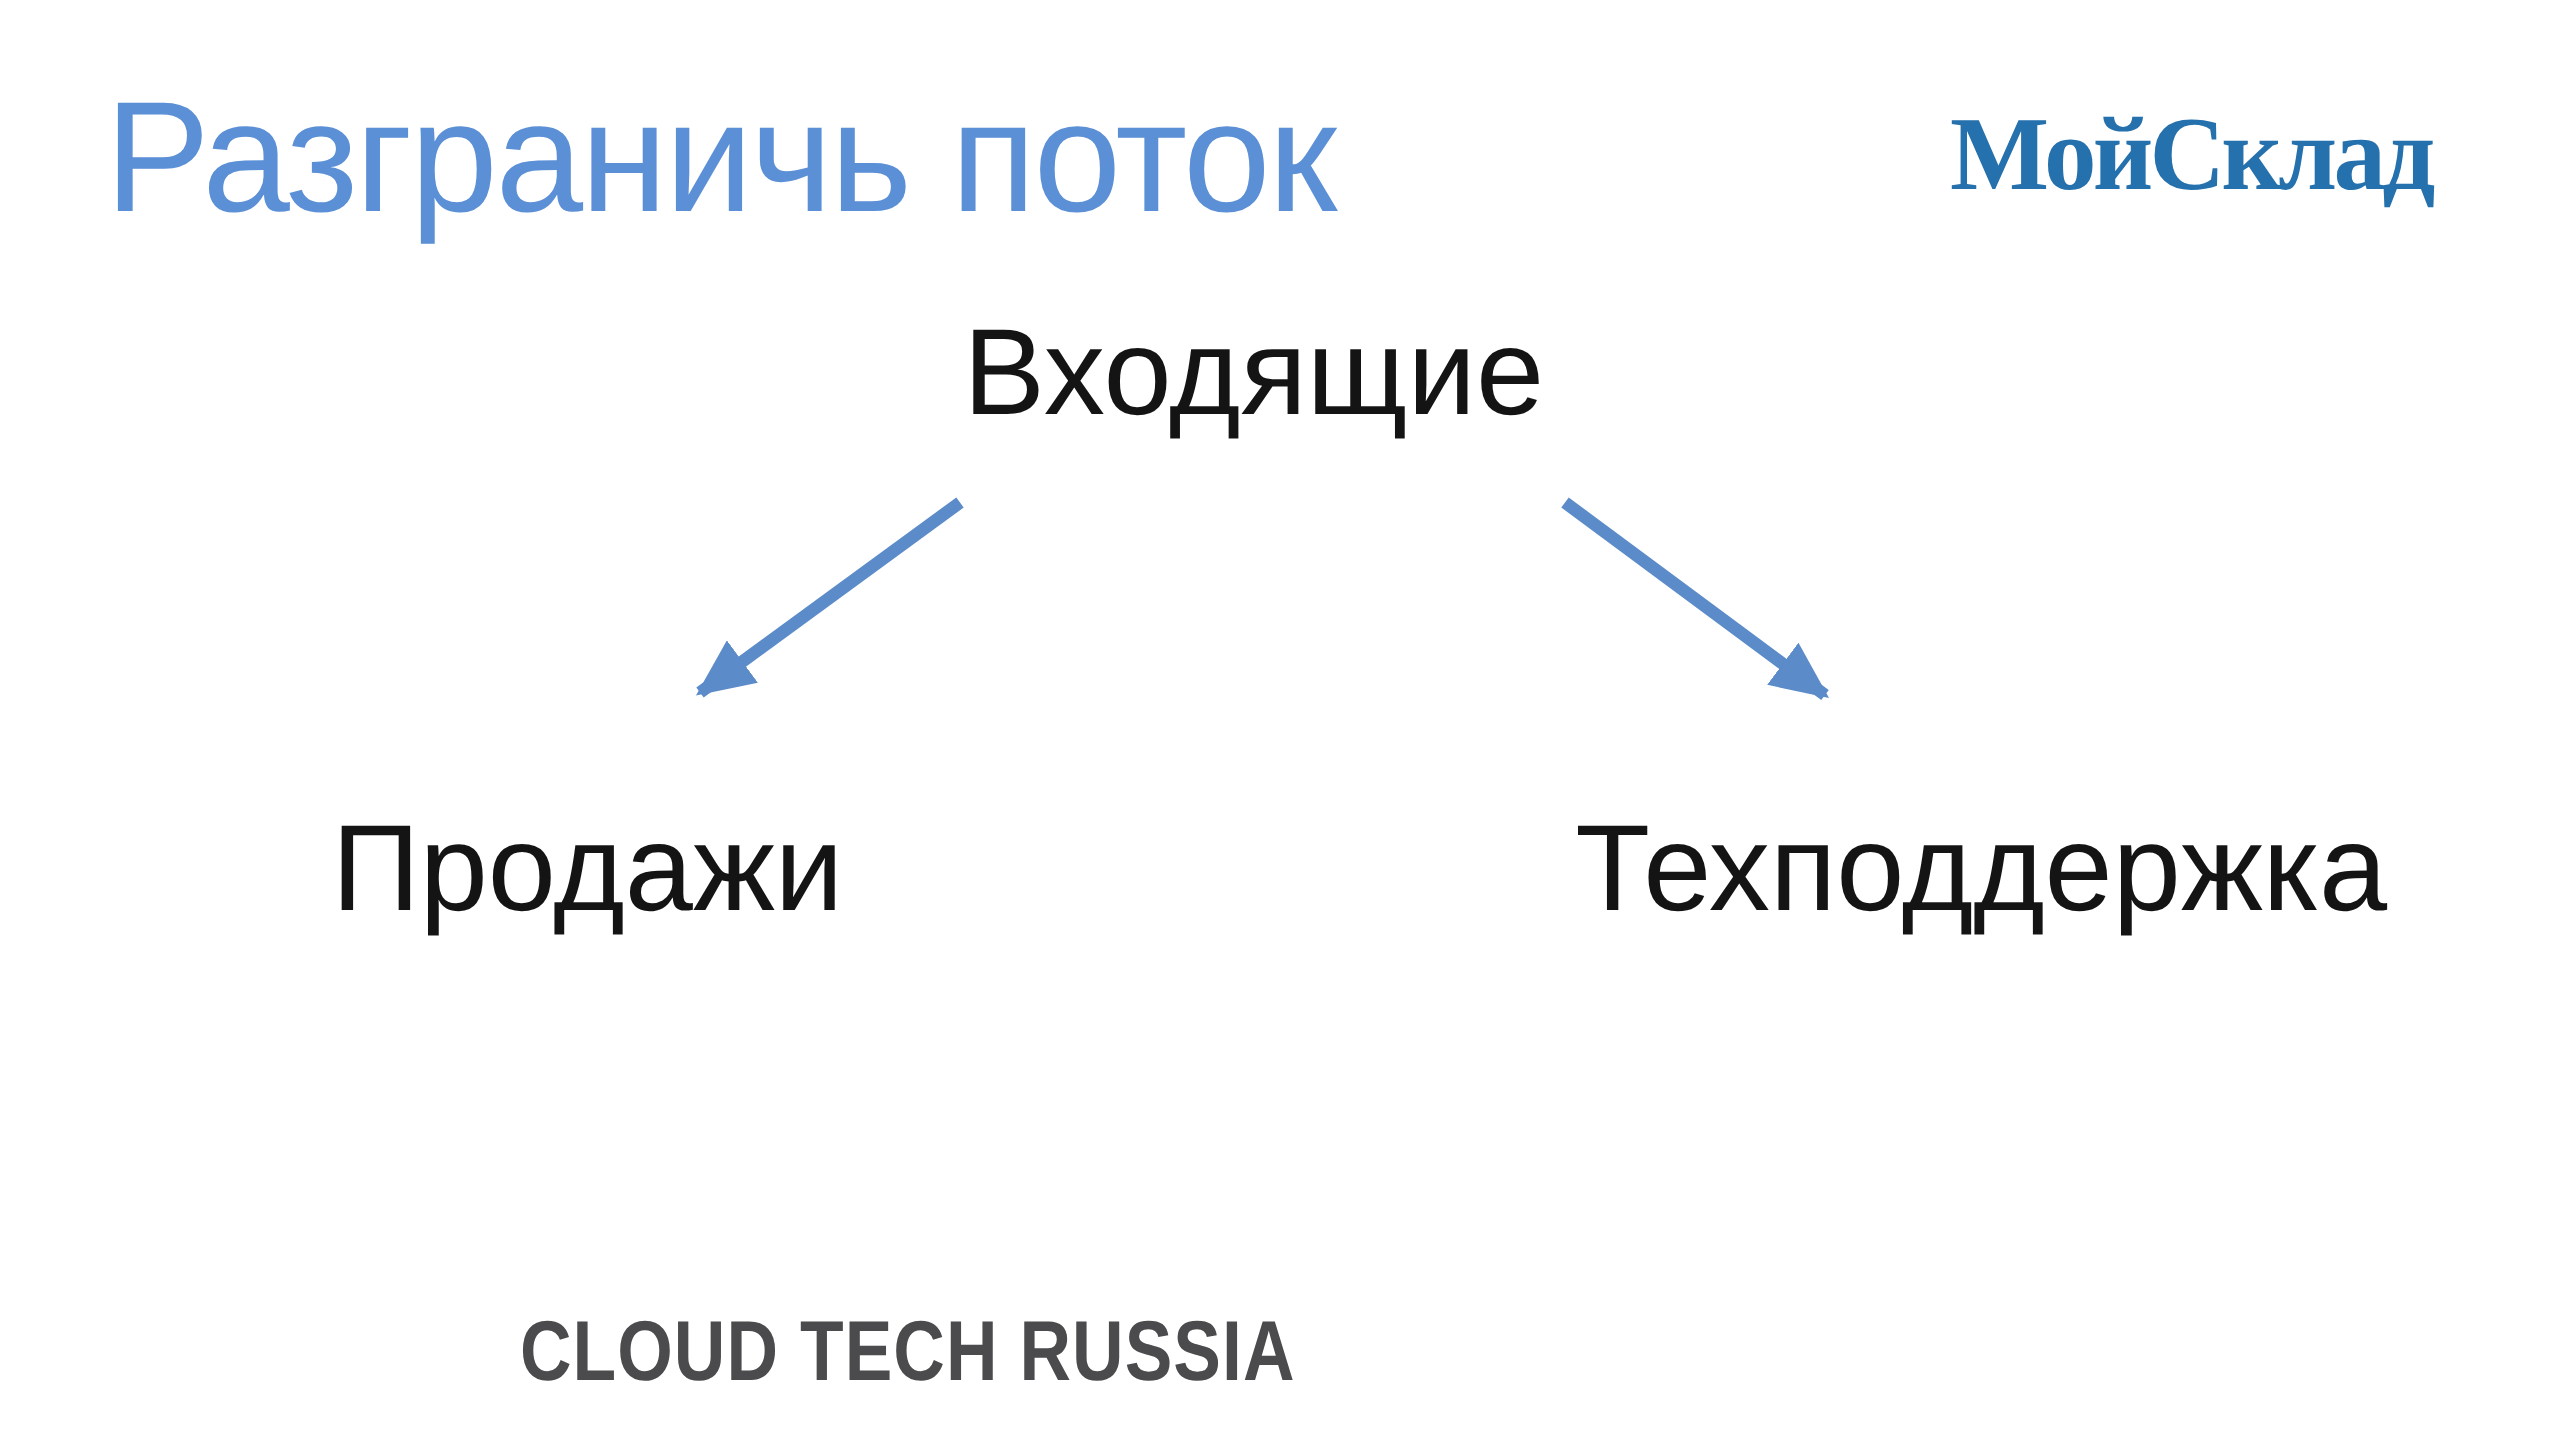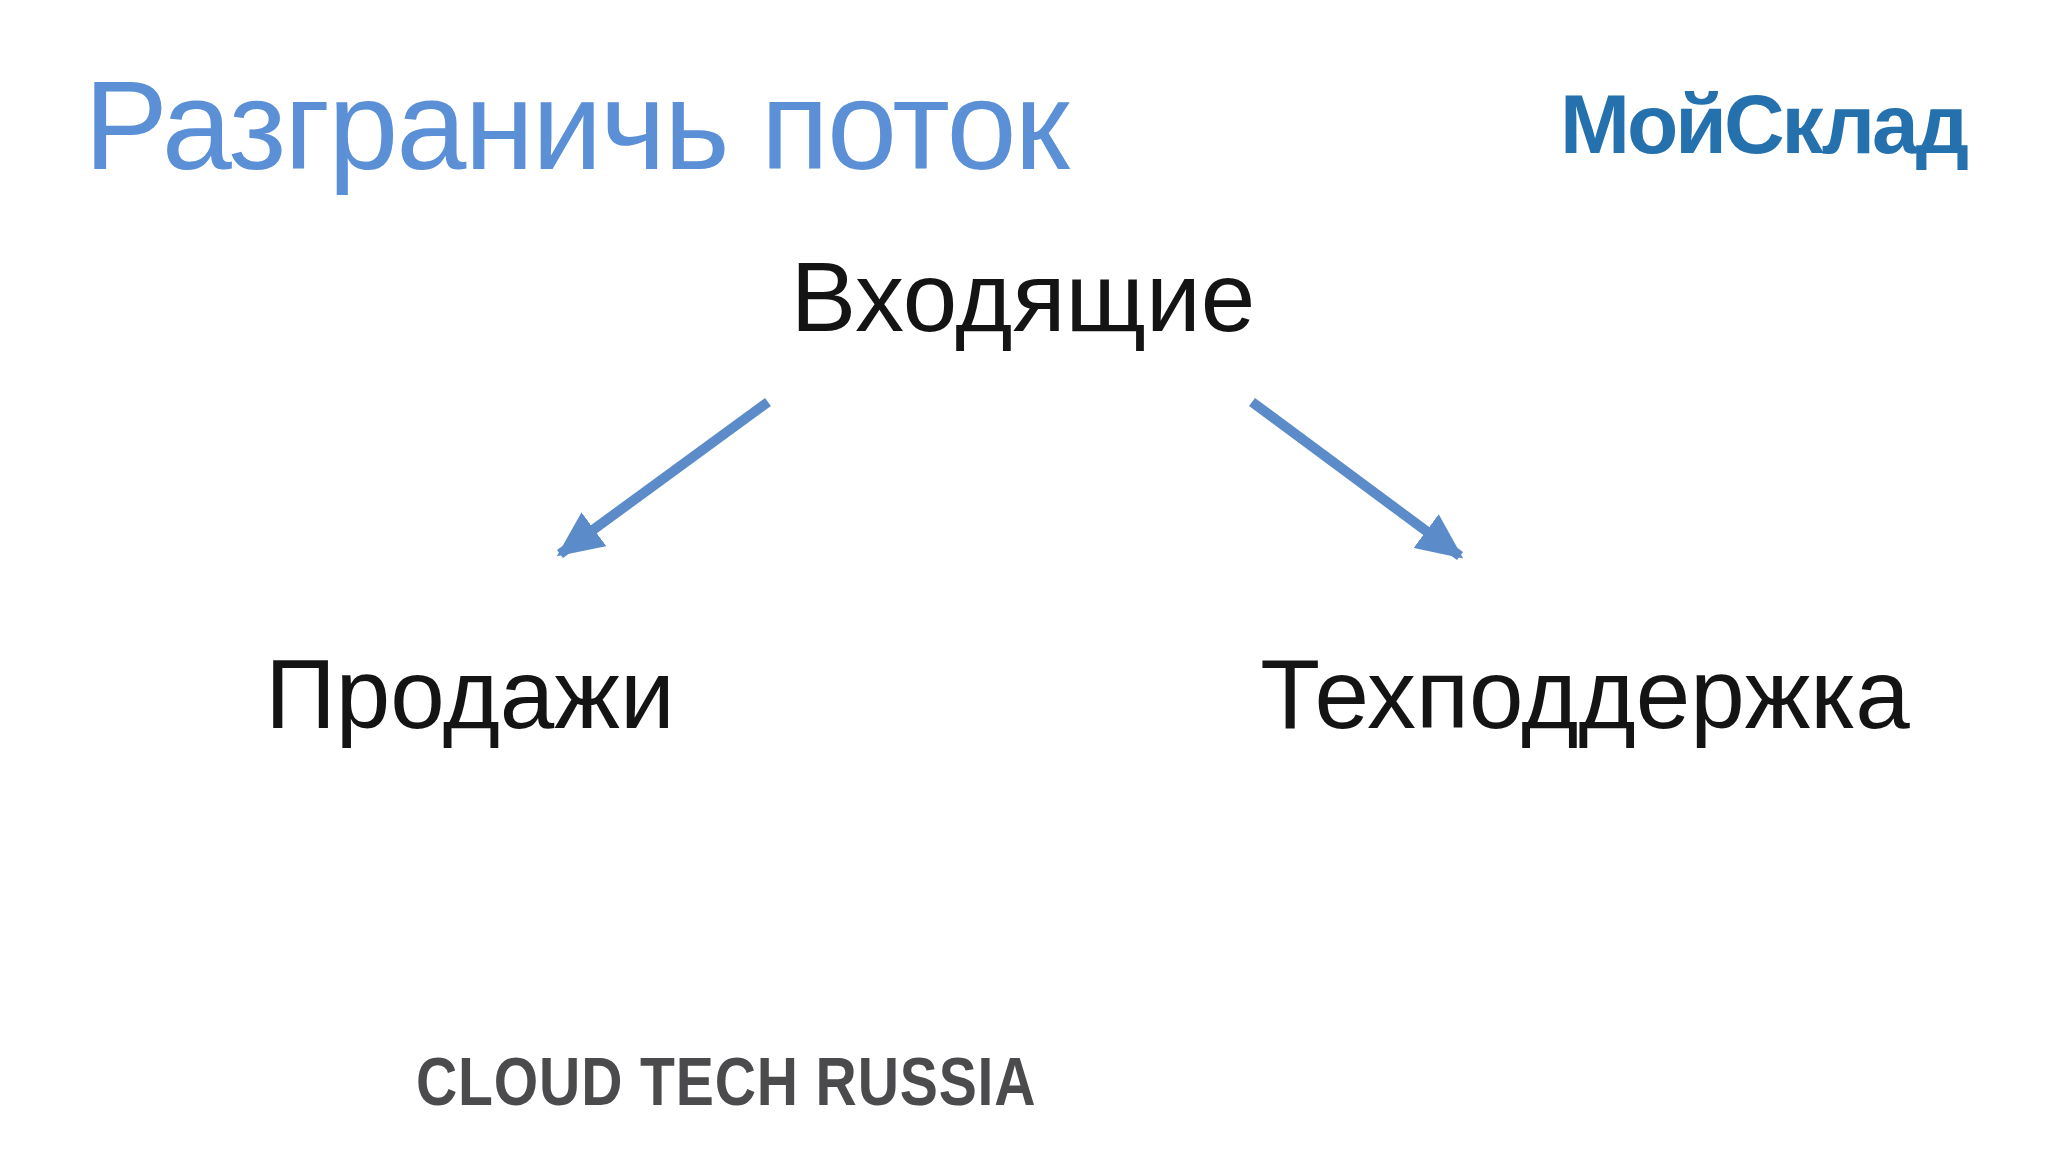--- a/index.html
+++ b/index.html
@@ -35,31 +35,32 @@
   }
   .moysklad-logo {
     position: absolute;
     left: 1560px; top: 82px;
     font-size: 84px;
     line-height: 1;
     font-weight: 600;
     letter-spacing: -3px;
     color: var(--moysklad-blue);
     white-space: nowrap;
+    font-family: Liberation Serif, serif;
   }
   .node {
     position: absolute;
     font-size: 98px;
     line-height: 1;
     font-weight: 400;
     color: var(--text-black);
     white-space: nowrap;
     transform: translateX(-50%);
   }
-  .node-root  { left: 1003px; top: 248px; margin-left: 20px; }
+  .node-root  { left: 1003px; top: 248px; }
   .node-left  { left: 470px;  top: 645px; }
   .node-right { left: 1585px; top: 645px; }
   .arrow-layer {
     position: absolute;
     left: 0; top: 0;
     width: 2048px; height: 1152px;
     color: var(--arrow-blue);
     pointer-events: none;
   }
   .footer-telfin {

